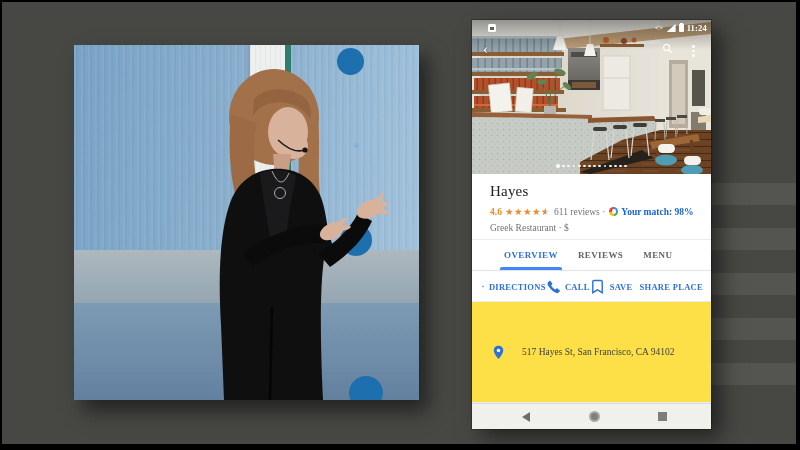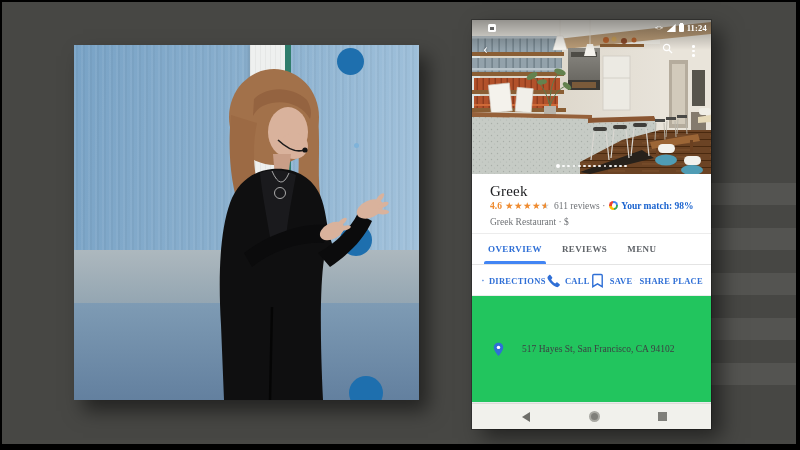--- a/index.html
+++ b/index.html
@@ -43,51 +43,51 @@
   .photo-back{position:absolute;left:11px;top:22px;color:#fff;font-size:15px;line-height:14px;z-index:4;text-shadow:0 0 3px rgba(0,0,0,.5);}
   .photo-search{position:absolute;left:190px;top:23px;width:11px;height:11px;z-index:4;}
   .photo-menu{position:absolute;left:220px;top:25px;width:3px;z-index:4;display:flex;flex-direction:column;gap:2px;}
   .photo-menu i{width:2.6px;height:2.6px;border-radius:50%;background:#fff;display:block;}
   .dots{position:absolute;left:0;right:0;bottom:6px;display:flex;justify-content:center;gap:2.4px;align-items:center;z-index:4;}
   .dots i{width:2.8px;height:2.8px;border-radius:50%;background:rgba(255,255,255,.92);display:block;}
   .dots i.active{width:4px;height:4px;background:#fff;}
 
   .info{padding:9px 18px 6px 18px;background:#fff;}
   .place-name{font-size:15px;color:#202124;letter-spacing:.2px;}
-  .rating-row{display:flex;align-items:center;font-size:9.5px;white-space:nowrap;}
+  .rating-row{display:flex;align-items:center;margin-top:6px;font-size:9.5px;white-space:nowrap;}
   .rating-num{color:#ef8b2f;font-weight:bold;margin-right:3px;}
   .stars{color:#ef8b2f;font-size:9.5px;letter-spacing:.5px;}
   .half-star{position:relative;color:#cfcfcf;display:inline-block;}
   .half-star .fill{position:absolute;left:0;top:0;width:55%;overflow:hidden;color:#ef8b2f;}
   .reviews{color:#6f7276;margin-left:4px;}
   .match-ring{width:9px;height:9px;border-radius:50%;margin:0 3px 0 4px;position:relative;flex:none;
     background:conic-gradient(#4285f4 0 25%,#34a853 25% 50%,#fbbc04 50% 75%,#ea4335 75% 100%);}
   .match-ring::after{content:"";position:absolute;inset:2.2px;border-radius:50%;background:#fff;}
   .match-text{color:#1a63cf;font-weight:bold;}
   .category{color:#6f7276;font-size:9.5px;margin-top:6px;}
 
-  .tabs{display:flex;align-items:stretch;height:30px;border-top:1px solid #ececec;border-bottom:1px solid #e4e4e4;background:#fff;flex:none;}
+  .tabs{display:flex;align-items:stretch;height:30px;border-top:1px solid #ececec;border-bottom:1px solid #e4e4e4;background:#fff;flex:none;padding-left:16px;}
   .tab{display:flex;align-items:center;justify-content:center;font-size:9px;font-weight:bold;
        letter-spacing:.4px;color:#5f6368;padding:0 10px;position:relative;}
   .tab:first-child{margin-left:6px;}
   .tab.active{color:#2f6fd6;}
   .tab.active::after{content:"";position:absolute;left:6px;right:6px;bottom:0;height:3px;background:#4285f4;border-radius:2px 2px 0 0;}
 
   .actions{display:flex;justify-content:space-between;padding:8px 8px 7px 10px;background:#fff;border-bottom:1px solid #ececec;flex:none;}
   .action{display:flex;align-items:center;gap:5px;min-width:44px;}
   .action svg{width:15px;height:15px;}
   .action-label{font-size:8.5px;font-weight:bold;color:#2f6fd6;letter-spacing:.3px;white-space:nowrap;}
 
   .desc-block{padding:8px 16px 0 18px;background:#fff;}
   .desc-text{font-size:9.5px;color:#3c4043;line-height:1.45;letter-spacing:.1px;}
   .attr-row{display:flex;align-items:center;justify-content:space-between;margin-top:9px;padding-bottom:9px;border-bottom:1px solid #e8eaed;}
   .attr-text{font-size:9.5px;color:#3c4043;}
   .attr-chevron{color:#757575;font-size:10px;font-weight:bold;margin-right:2px;}
 
-  .address-row{display:flex;align-items:center;padding:10px 28px 10px 21px;background:#22c55e;border-bottom:1px solid #e8eaed;flex:1;}
+  .address-row{display:flex;align-items:center;padding:10px 28px 10px 21px;background:#fde047;border-bottom:1px solid #e8eaed;flex:1;}
   .address-row svg{width:11px;height:15px;flex:none;margin-right:18px;}
   .address-text{font-size:9.5px;color:#3c4043;}
 
   .navbar{height:25px;background:#f1f1ec;border-top:1px solid #dcdcd6;display:flex;align-items:center;
           padding:0 44px 0 50px;justify-content:space-between;flex:none;}
   .nav-back{width:0;height:0;border-top:5px solid transparent;border-bottom:5px solid transparent;border-right:8px solid #6e6e69;}
   .nav-home{width:7px;height:7px;border-radius:50%;background:#7f7f7a;border:2.5px solid #a9a9a3;}
   .nav-recents{width:9px;height:9px;background:#7f7f7a;}
 </style>
 </head>
@@ -304,21 +304,21 @@
             <i></i>
             <i></i>
             <i></i>
             <i></i>
             <i></i>
             <i></i>
         </div>
       </div>
 
       <div class="info">
-        <div class="place-name">Greek</div>
+        <div class="place-name">Hayes</div>
         <div class="rating-row">
           <span class="rating-num">4.6</span>
           <span class="stars"><span>★★★★</span><span class="half-star"><span>★</span><span class="fill">★</span></span></span>
           <span class="reviews">611 reviews ·</span>
           <span class="match-ring"></span>
           <span class="match-text">Your match: 98%</span>
         </div>
         <div class="category">Greek Restaurant · $</div>
       </div>
 

